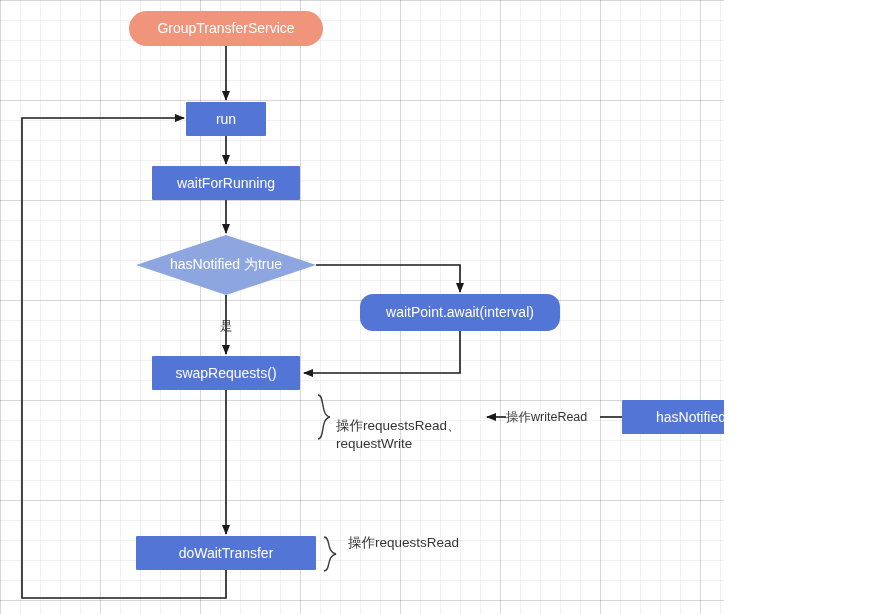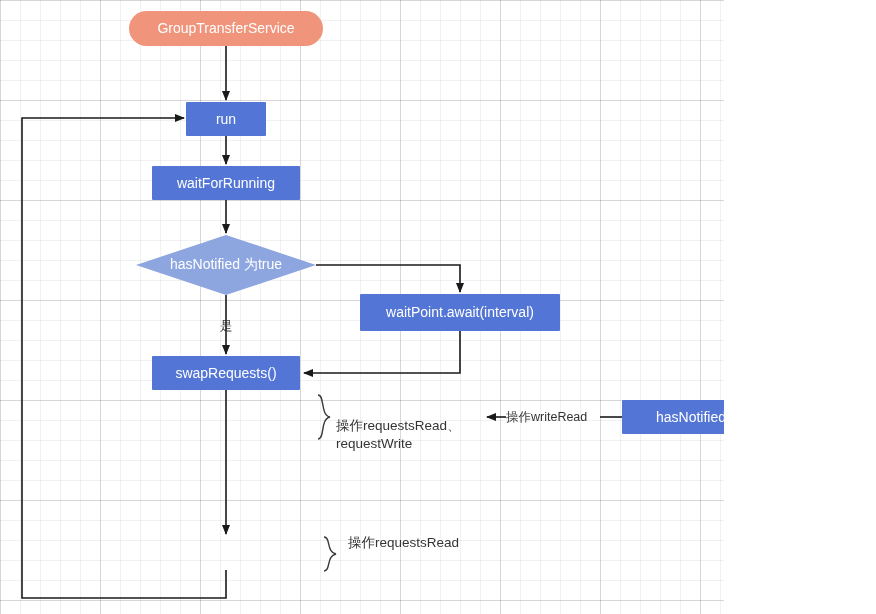--- a/index.html
+++ b/index.html
@@ -134,32 +134,35 @@
     <span>waitForRunning</span>
   </div>
 
   <div class="diamond-wrap" style="left:136px; top:235px; width:180px; height:60px;">
     <svg width="180" height="60" viewBox="0 0 180 60">
       <polygon points="90,0 180,30 90,60 0,30" fill="#8ea6e0"></polygon>
     </svg>
     <span class="diamond-label">hasNotified 为true</span>
   </div>
 
-  <div class="node node-process" style="left:360px; top:294px; width:200px; height:37px; background:#5375d6;">
+  <div class="node node-process" style="left:360px; top:294px; width:200px; height:37px; background:#5375d6;border-radius:13px;">
     <span>waitPoint.await(interval)</span>
   </div>
 
   <div class="node node-process" style="left:152px; top:356px; width:148px; height:34px; background:#5375d6;">
     <span>swapRequests()</span>
   </div>
 
   <div class="node node-process" style="left:622px; top:400px; width:138px; height:34px; background:#5375d6;">
     <span>hasNotified</span>
   </div>
 
+  <div class="node node-process" style="left:136px; top:536px; width:180px; height:34px; background:#5375d6;">
+    <span>doWaitTransfer</span>
+  </div>
 
   <div class="edge-label" style="left:220px; top:318px;">
     <span>是</span>
   </div>
 
   <div class="edge-label" style="left:506px; top:409px;">
     <span>操作writeRead</span>
   </div>
 
   <svg class="brace" style="left:316px; top:393px;" width="20" height="48" viewBox="0 0 20 48">

